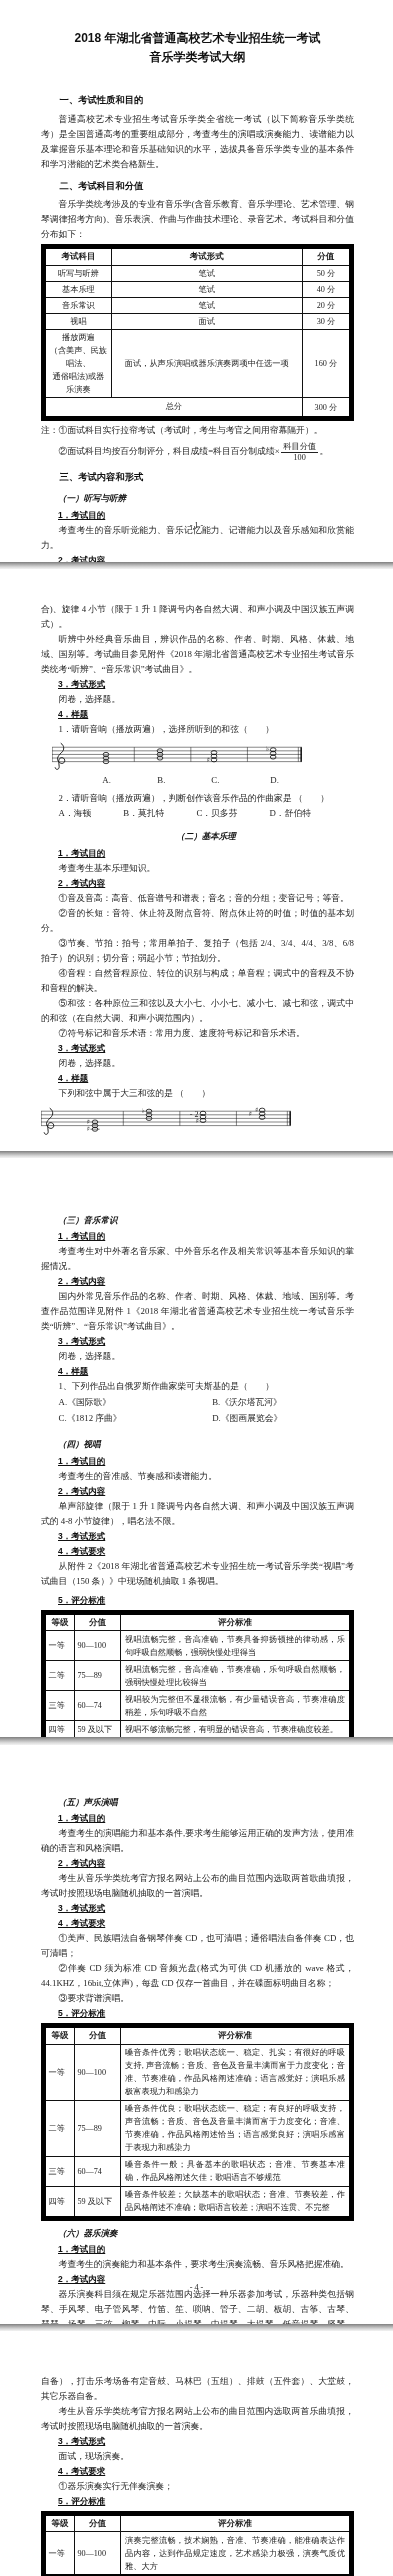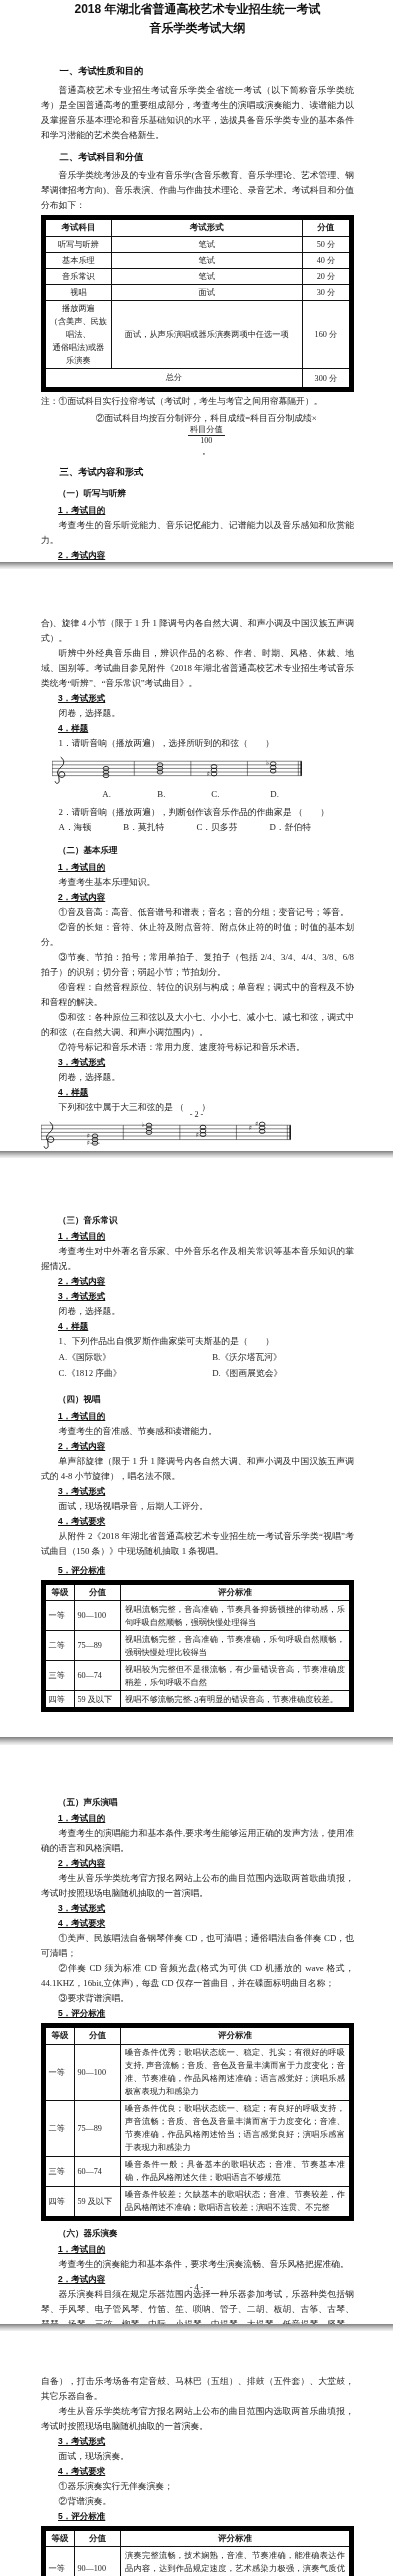--- a/index.html
+++ b/index.html
@@ -2,52 +2,52 @@
 <html style="font-size:8.2px"><head>
 <meta charset="utf-8">
 <style>
   html,body{margin:0;padding:0;background:#ffffff;}
   body{width:393px;font-family:"Liberation Serif","DejaVu Serif",serif;color:#1d1d1d;}
   .doc{width:393px;}
   .page{position:relative;background:#ffffff;box-sizing:border-box;padding-left:41px;padding-right:39px;overflow:hidden;}
   .page-sep{height:7.2px;background:linear-gradient(180deg,#7f7f7f 0%,#aeaeae 35%,#d9d9d9 70%,#f3f3f3 100%);}
   .title{text-align:center;font-family:"Liberation Sans","DejaVu Sans",sans-serif;font-weight:bold;font-size:12px;line-height:18.5px;color:#111;}
   .h1{font-family:"Liberation Sans","DejaVu Sans",sans-serif;font-weight:bold;font-size:9.3px;line-height:15.5px;margin:7.2px 0 3.1px 0;text-indent:2em;color:#111;}
-  .h2{font-family:"Liberation Sans","DejaVu Sans",sans-serif;font-weight:bold;font-size:8.5px;line-height:15.5px;margin:5.2px 0 1px 0;text-indent:2em;color:#111;}
+  .h2{font-family:"Liberation Sans","DejaVu Sans",sans-serif;font-weight:bold;font-size:8.5px;line-height:15.5px;margin:5.2px 0 1px 0;text-indent:2em;color:#111;font-style:italic;}
   .h3{font-family:"Liberation Sans","DejaVu Sans",sans-serif;font-weight:bold;font-size:8.5px;line-height:15px;text-indent:2em;color:#111;text-decoration:underline;}
   .p{font-size:8.8px;line-height:15px;text-align:justify;text-indent:2em;margin:0;}
   .pc{font-size:8.8px;line-height:15px;text-align:justify;text-indent:0;margin:0;}
   .q{font-size:8.8px;line-height:15px;text-indent:2em;margin:0;}
   .opts{display:flex;margin-left:2em;font-size:8.8px;line-height:15.5px;gap:32px;}
   .opts2{display:grid;grid-template-columns:52% 48%;margin-left:2em;font-size:8.8px;line-height:16px;}
   table{border-collapse:collapse;width:100%;margin:2.1px 0;}
   .tbl-outer{border:5px solid #000000;}
   th,td{border:0.5px solid #111;font-size:8.2px;padding:1px 2.6px;}
   th{font-family:"Liberation Sans","DejaVu Sans",sans-serif;font-weight:bold;font-size:8.5px;line-height:13.4px;}
   .c{text-align:left;}
   .subjects td{line-height:13px;text-align:center;}
   .rating td{line-height:13px;}
   .rating .desc{text-align:justify;padding:1.5px 4.1px;}
   .note{font-size:8.8px;line-height:15px;margin:2.1px 0 0 0;}
-  .note2{display:flex;align-items:center;font-size:8.8px;margin:3.1px 0 1px 0;padding-left:2em;flex-direction:column;}
+  .note2{display:flex;align-items:center;font-size:8.8px;margin:3.1px 0 1px 0;padding-left:2em;}
   .frac{display:inline-block;text-align:center;vertical-align:middle;margin:0 1.5px;font-size:8.2px;line-height:10.3px;}
   .frac .num{display:block;border-bottom:0.8px solid #222;padding:0 2.1px;}
   .frac .den{display:block;}
   .footer{position:absolute;left:0;right:0;bottom:32px;text-align:center;font-size:8.2px;color:#222;}
   .staff-wrap{position:relative;margin:4.1px 0 0 11.3px;width:258px;}
   .staff-labels{position:relative;height:15.5px;font-size:8.8px;}
   .staff-labels span{position:absolute;top:0;}
   svg text.acc{font-family:"DejaVu Sans",sans-serif;font-size:13px;fill:#111;}
 </style>
 </head>
 <body>
 
 <div class="doc">
 
-  <div class="page" style="height:562px;">
+  <div class="page" style="height:562px;padding-top:29px;">
     <div class="title">2018 年湖北省普通高校艺术专业招生统一考试</div>
     <div class="title">音乐学类考试大纲</div>
 
     <div class="h1" style="margin-top:27px;">一、考试性质和目的</div>
     <p class="p">普通高校艺术专业招生考试音乐学类全省统一考试（以下简称音乐学类统考）是全国普通高考的重要组成部分，考查考生的演唱或演奏能力、读谱能力以及掌握音乐基本理论和音乐基础知识的水平，选拔具备音乐学类专业的基本条件和学习潜能的艺术类合格新生。</p>
 
     <div class="h1">二、考试科目和分值</div>
     <p class="p">音乐学类统考涉及的专业有音乐学(含音乐教育、音乐学理论、艺术管理、钢琴调律招考方向)、音乐表演、作曲与作曲技术理论、录音艺术。考试科目和分值分布如下：</p>
 
     <table class="tbl-outer subjects">
@@ -113,21 +113,21 @@
     <div class="h3">1．考试目的</div>
     <p class="p">考查考生的音乐听觉能力、音乐记忆能力、记谱能力以及音乐感知和欣赏能力。</p>
     <div class="h3">2．考试内容</div>
     <p class="p">听记单音、音程（限于纯五度内自然音程）、和弦性质（限于大、小、增、减三和弦原位）、节奏 4 小节（限于 2/4、3/4、3/8 三种单拍子，各种常见节奏型及组</p>
 
     <div class="footer">- 1 -</div>
   </div>
 
   <div class="page-sep"></div>
 
-  <div class="page" style="height:582px;padding-top:47px;">
+  <div class="page" style="height:582px;padding-top:33px;">
     <p class="pc">合)、旋律 4 小节（限于 1 升 1 降调号内各自然大调、和声小调及中国汉族五声调式）。</p>
     <p class="p">听辨中外经典音乐曲目，辨识作品的名称、作者、时期、风格、体裁、地域、国别等。考试曲目参见附件《2018 年湖北省普通高校艺术专业招生考试音乐类统考“听辨”、“音乐常识”考试曲目》。</p>
     <div class="h3">3．考试形式</div>
     <p class="p">闭卷，选择题。</p>
     <div class="h3">4．样题</div>
     <p class="q">1．请听音响（播放两遍），选择所听到的和弦（　　）</p>
 
     <div class="staff-wrap">
       <svg width="252" height="32" viewBox="0 0 490 62">
         <g stroke="#111" stroke-width="1">
@@ -176,21 +176,21 @@
     </div>
 
     <p class="q">2．请听音响（播放两遍），判断创作该音乐作品的作曲家是 （　　）</p>
     <div class="opts">
       <span>A．海顿</span>
       <span>B．莫扎特</span>
       <span>C．贝多芬</span>
       <span>D．舒伯特</span>
     </div>
 
-    <div class="h2" style="margin-top:8.2px;">（二）基本乐理</div>
+    <div class="h2" style="margin-top:8.2px;text-align:center;">（二）基本乐理</div>
     <div class="h3">1．考试目的</div>
     <p class="p">考查考生基本乐理知识。</p>
     <div class="h3">2．考试内容</div>
     <p class="p">①音及音高：高音、低音谱号和谱表；音名；音的分组；变音记号；等音。</p>
     <p class="p">②音的长短：音符、休止符及附点音符、附点休止符的时值；时值的基本划分。</p>
     <p class="p">③节奏、节拍：拍号；常用单拍子、复拍子（包括 2/4、3/4、4/4、3/8、6/8 拍子）的识别；切分音；弱起小节；节拍划分。</p>
     <p class="p">④音程：自然音程原位、转位的识别与构成；单音程；调式中的音程及不协和音程的解决。</p>
     <p class="p">⑤和弦：各种原位三和弦以及大小七、小小七、减小七、减七和弦，调式中的和弦（在自然大调、和声小调范围内）。</p>
     <p class="p">⑦符号标记和音乐术语：常用力度、速度符号标记和音乐术语。</p>
     <div class="h3">3．考试形式</div>
@@ -244,38 +244,38 @@
     <div class="footer">- 2 -</div>
   </div>
 
   <div class="page-sep"></div>
 
   <div class="page" style="height:579px;padding-top:49px;">
     <div class="h2">（三）音乐常识</div>
     <div class="h3">1．考试目的</div>
     <p class="p">考查考生对中外著名音乐家、中外音乐名作及相关常识等基本音乐知识的掌握情况。</p>
     <div class="h3">2．考试内容</div>
+    <p class="p">国内外常见音乐作品的名称、作者、时期、风格、体裁、地域、国别等。考查作品范围详见附件 1《2018 年湖北省普通高校艺术专业招生统一考试音乐学类“听辨”、“音乐常识”考试曲目》。</p>
     <div class="h3">3．考试形式</div>
     <p class="p">闭卷，选择题。</p>
     <div class="h3">4．样题</div>
     <p class="q">1、下列作品出自俄罗斯作曲家柴可夫斯基的是（　　）</p>
     <div class="opts2">
       <span>A.《国际歌》</span>
       <span>B.《沃尔塔瓦河》</span>
       <span>C.《1812 序曲》</span>
       <span>D.《图画展览会》</span>
     </div>
 
     <div class="h2" style="margin-top:11.3px;">（四）视唱</div>
     <div class="h3">1．考试目的</div>
     <p class="p">考查考生的音准感、节奏感和读谱能力。</p>
     <div class="h3">2．考试内容</div>
     <p class="p">单声部旋律（限于 1 升 1 降调号内各自然大调、和声小调及中国汉族五声调式的 4-8 小节旋律），唱名法不限。</p>
     <div class="h3">3．考试形式</div>
-    <p class="p">面试，现场视唱录音，后期人工评分。</p>
     <div class="h3">4．考试要求</div>
     <p class="p">从附件 2《2018 年湖北省普通高校艺术专业招生统一考试音乐学类“视唱”考试曲目（150 条）》中现场随机抽取 1 条视唱。</p>
     <div class="h3" style="margin-top:4.1px;">5．评分标准</div>
 
     <table class="tbl-outer rating">
       <colgroup>
           <col style="width:10%">
           <col style="width:15%">
           <col style="width:75%">
         </colgroup>
@@ -372,21 +372,20 @@
 
   <div class="page-sep"></div>
 
   <div class="page" style="height:572px;padding-top:43px;">
     <p class="pc">自备），打击乐考场备有定音鼓、马林巴（五组）、排鼓（五件套）、大堂鼓，其它乐器自备。</p>
     <p class="p">考生从音乐学类统考官方报名网站上公布的曲目范围内选取两首乐曲填报，考试时按照现场电脑随机抽取的一首演奏。</p>
     <div class="h3">3．考试形式</div>
     <p class="p">面试，现场演奏。</p>
     <div class="h3">4．考试要求</div>
     <p class="p">①器乐演奏实行无伴奏演奏；</p>
-    <p class="p">②背谱演奏。</p>
     <div class="h3">5．评分标准</div>
 
     <table class="tbl-outer rating">
       <colgroup>
           <col style="width:10%">
           <col style="width:15%">
           <col style="width:75%">
         </colgroup>
       <tbody>
           <tr>

